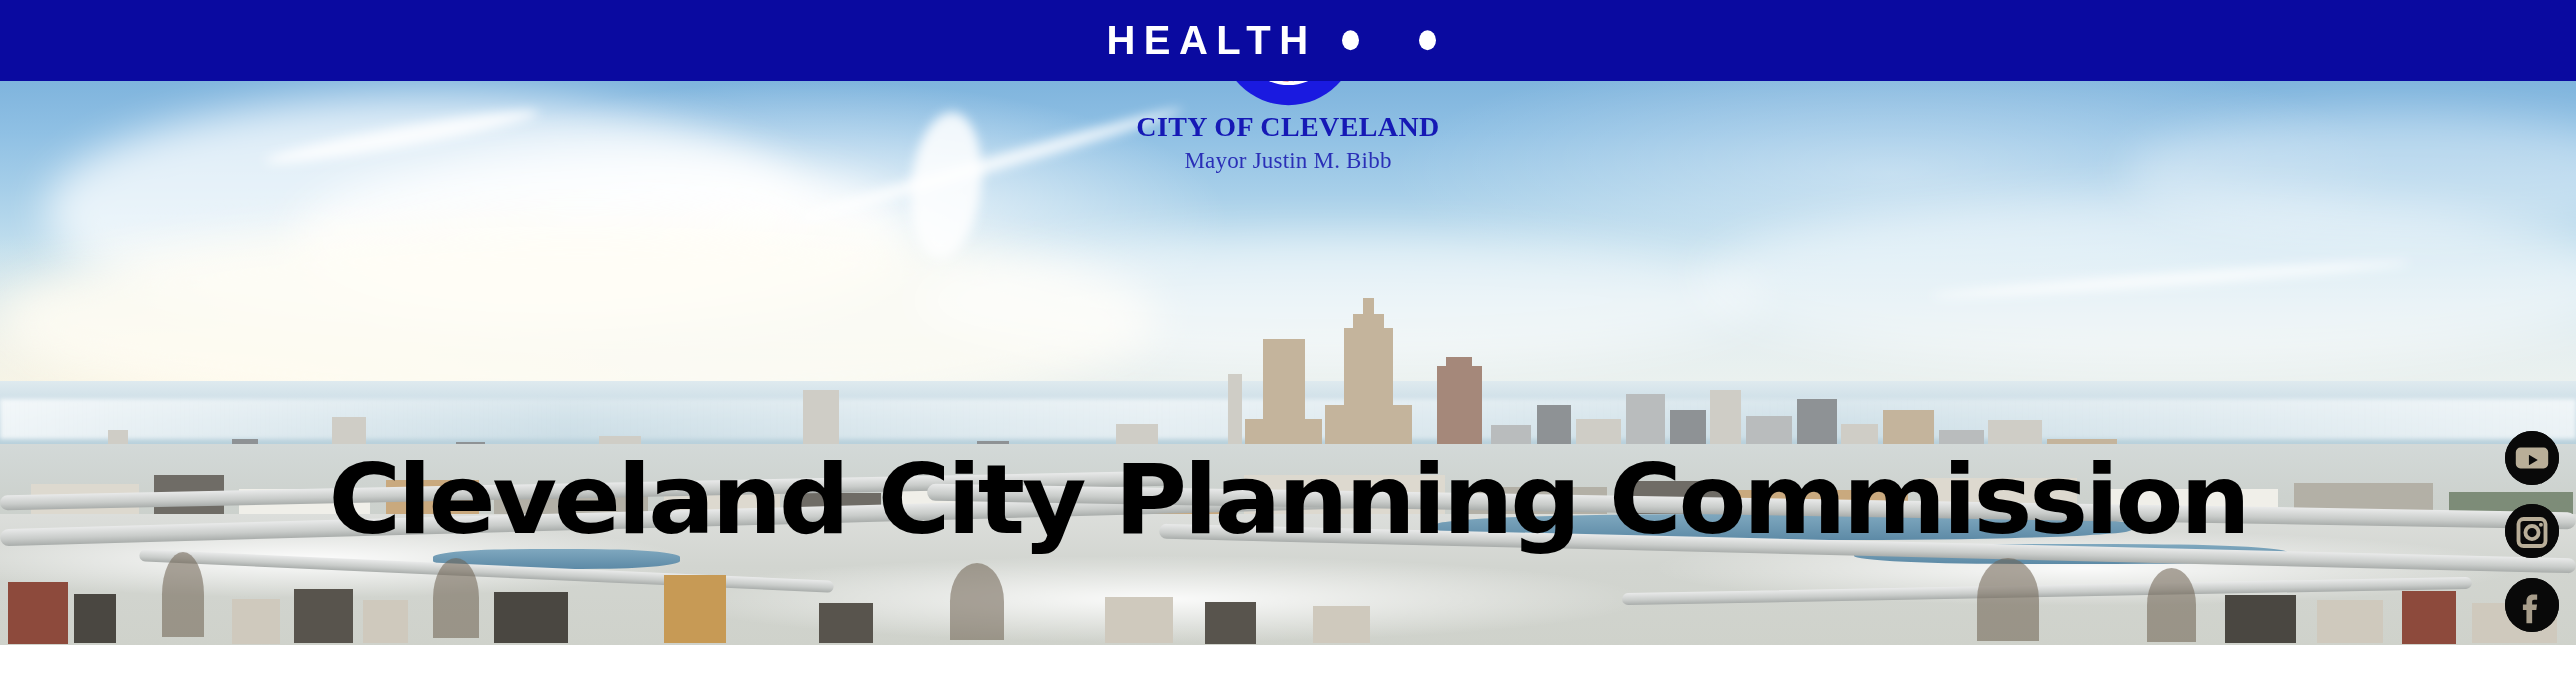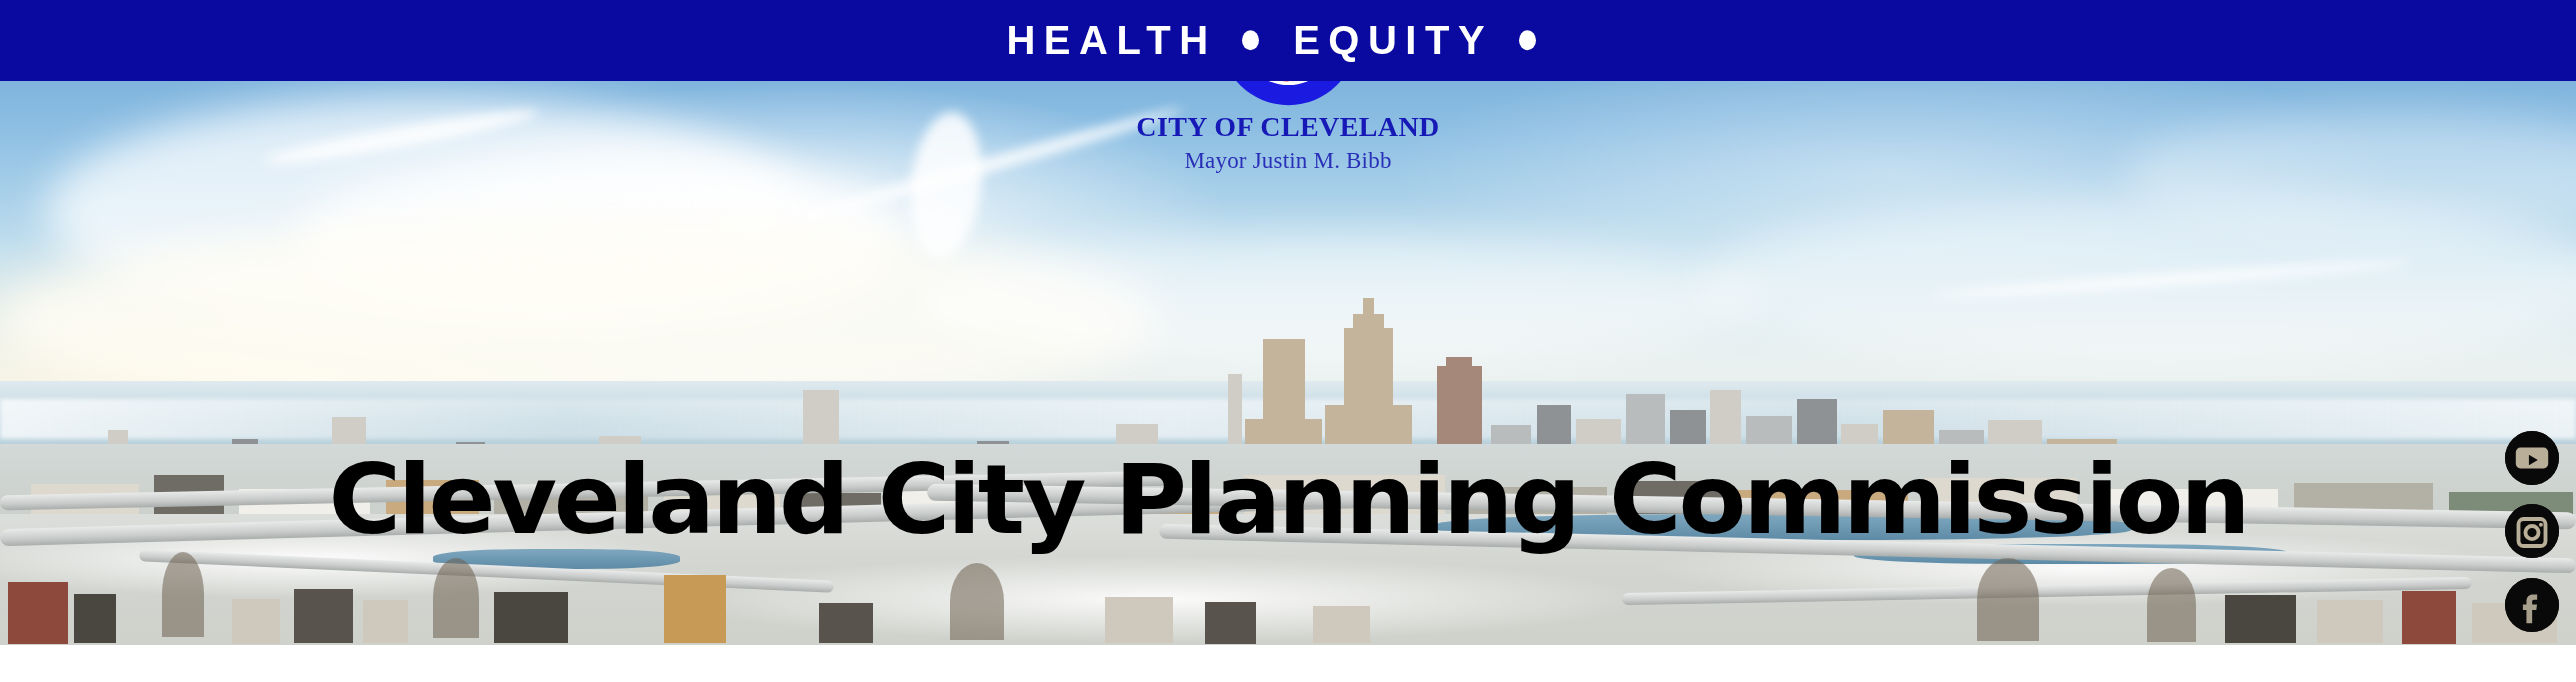--- a/index.html
+++ b/index.html
@@ -193,21 +193,20 @@
     background:#ffffff; z-index:45;
   }
 </style>
 </head>
 <body>
 
 <div class="tagline-bar">
   <div class="tagline-inner">
     <span class="tagline-word">HEALTH</span>
     <span class="tagline-dot"></span>
-    <span class="tagline-word">EQUITY</span>
     <span class="tagline-dot"></span>
   </div>
 </div>
 
 <div class="hero">
 
   <div class="sky"></div>
   <div class="cloud c1"></div>
   <div class="cloud c2"></div>
   <div class="cloud c3"></div>

